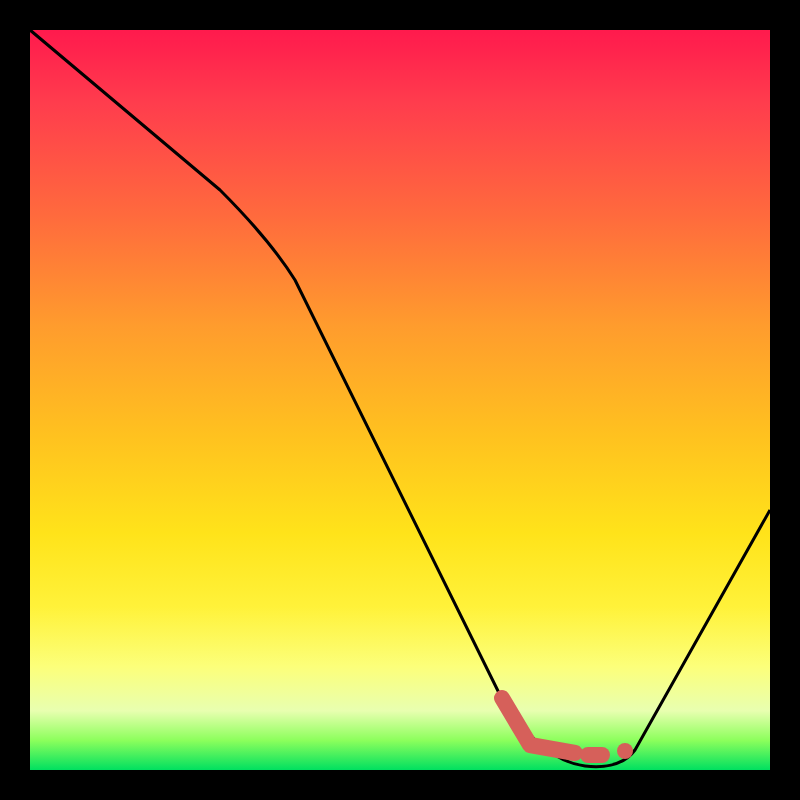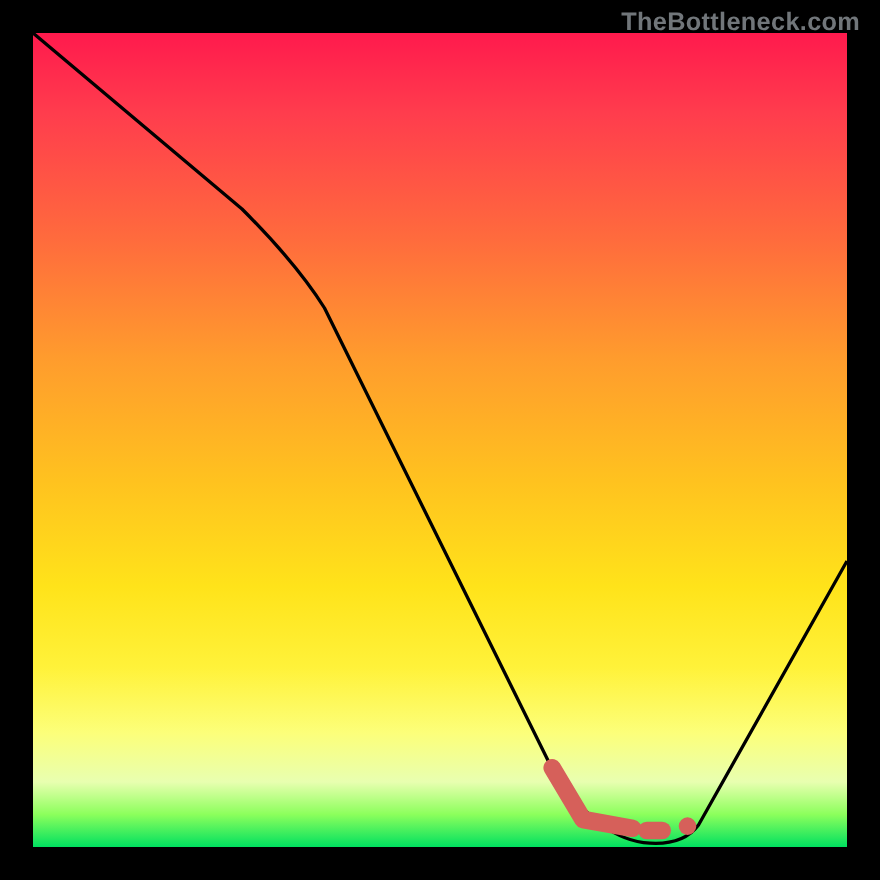--- a/index.html
+++ b/index.html
@@ -59,21 +59,20 @@
     stroke-linejoin: round;
   }
   .marker-dot {
     fill: #d6605a;
   }
 </style>
 </head>
 <body>
 
 <div class="stage">
-  <div class="watermark">TheBottleneck.com</div>
   <div class="plot-area">
     <svg class="curve" viewBox="0 0 740 740">
       <path class="main-line" d="M 0 0
                L 190 160
                Q 240 210 265 250
                L 470 665
                Q 510 730 555 736
                Q 590 740 605 720
                L 740 480"></path>
       <path class="marker-line" d="M 472 668 L 500 715 L 545 723"></path>

